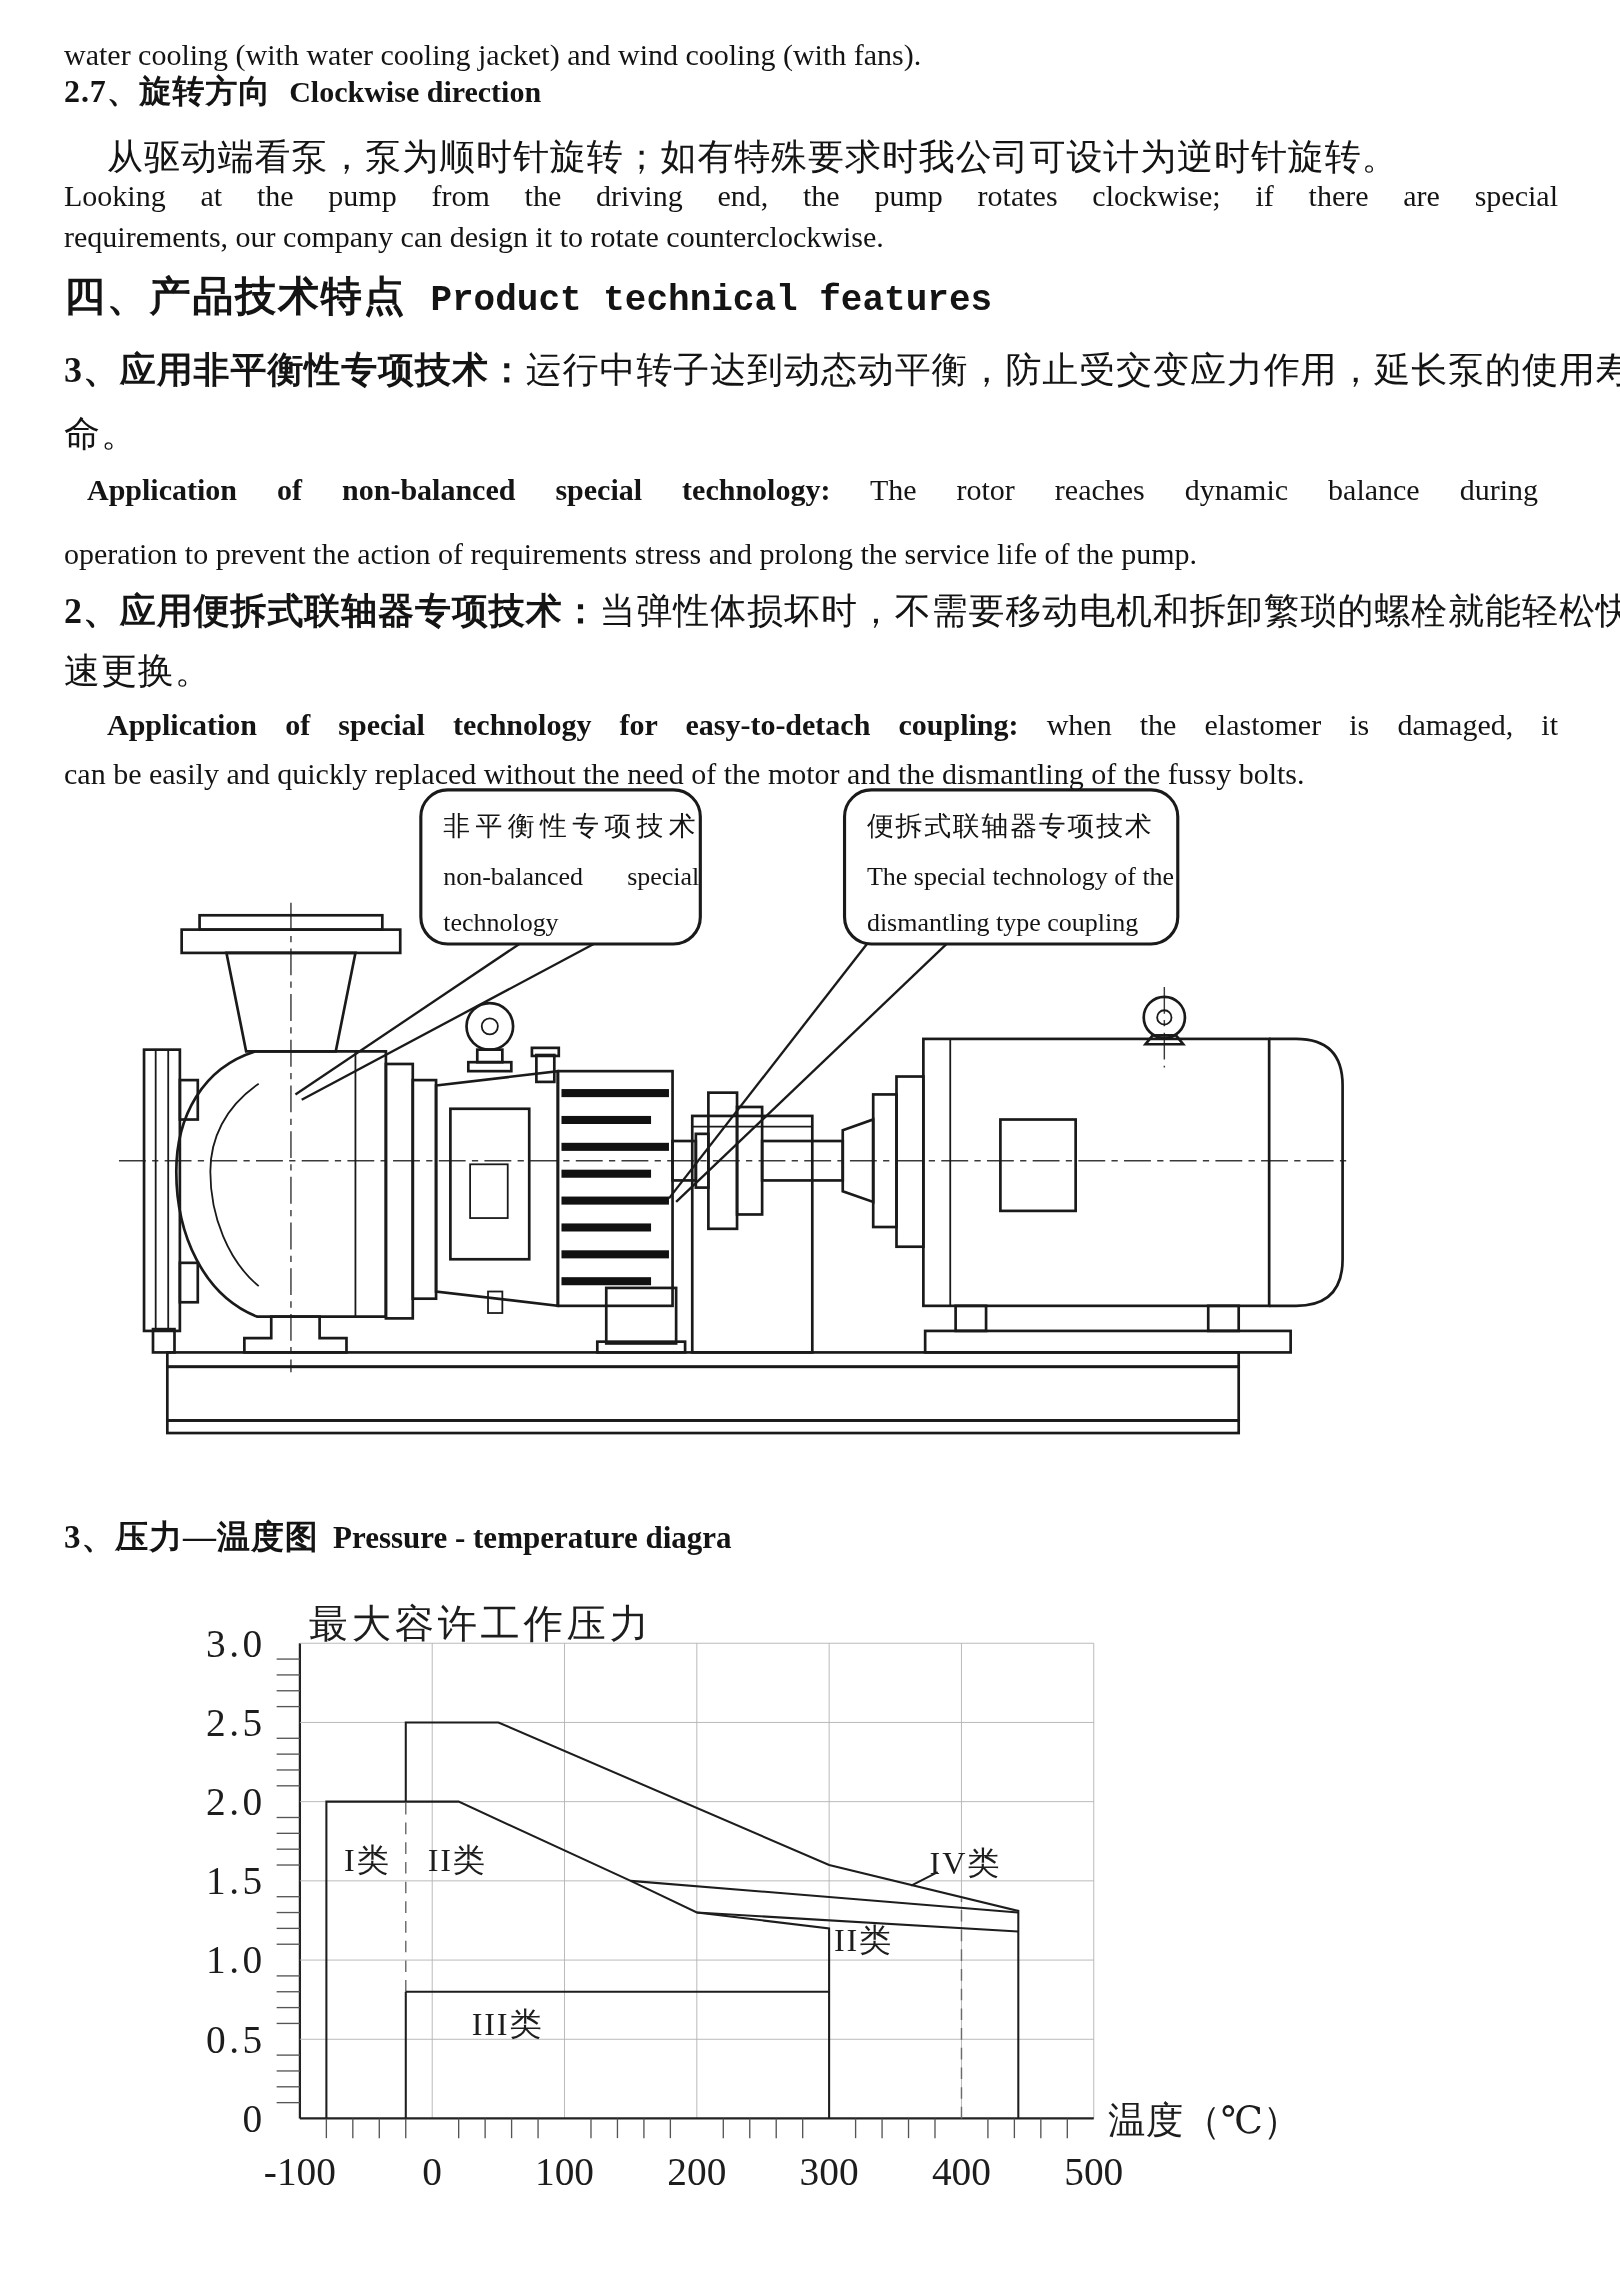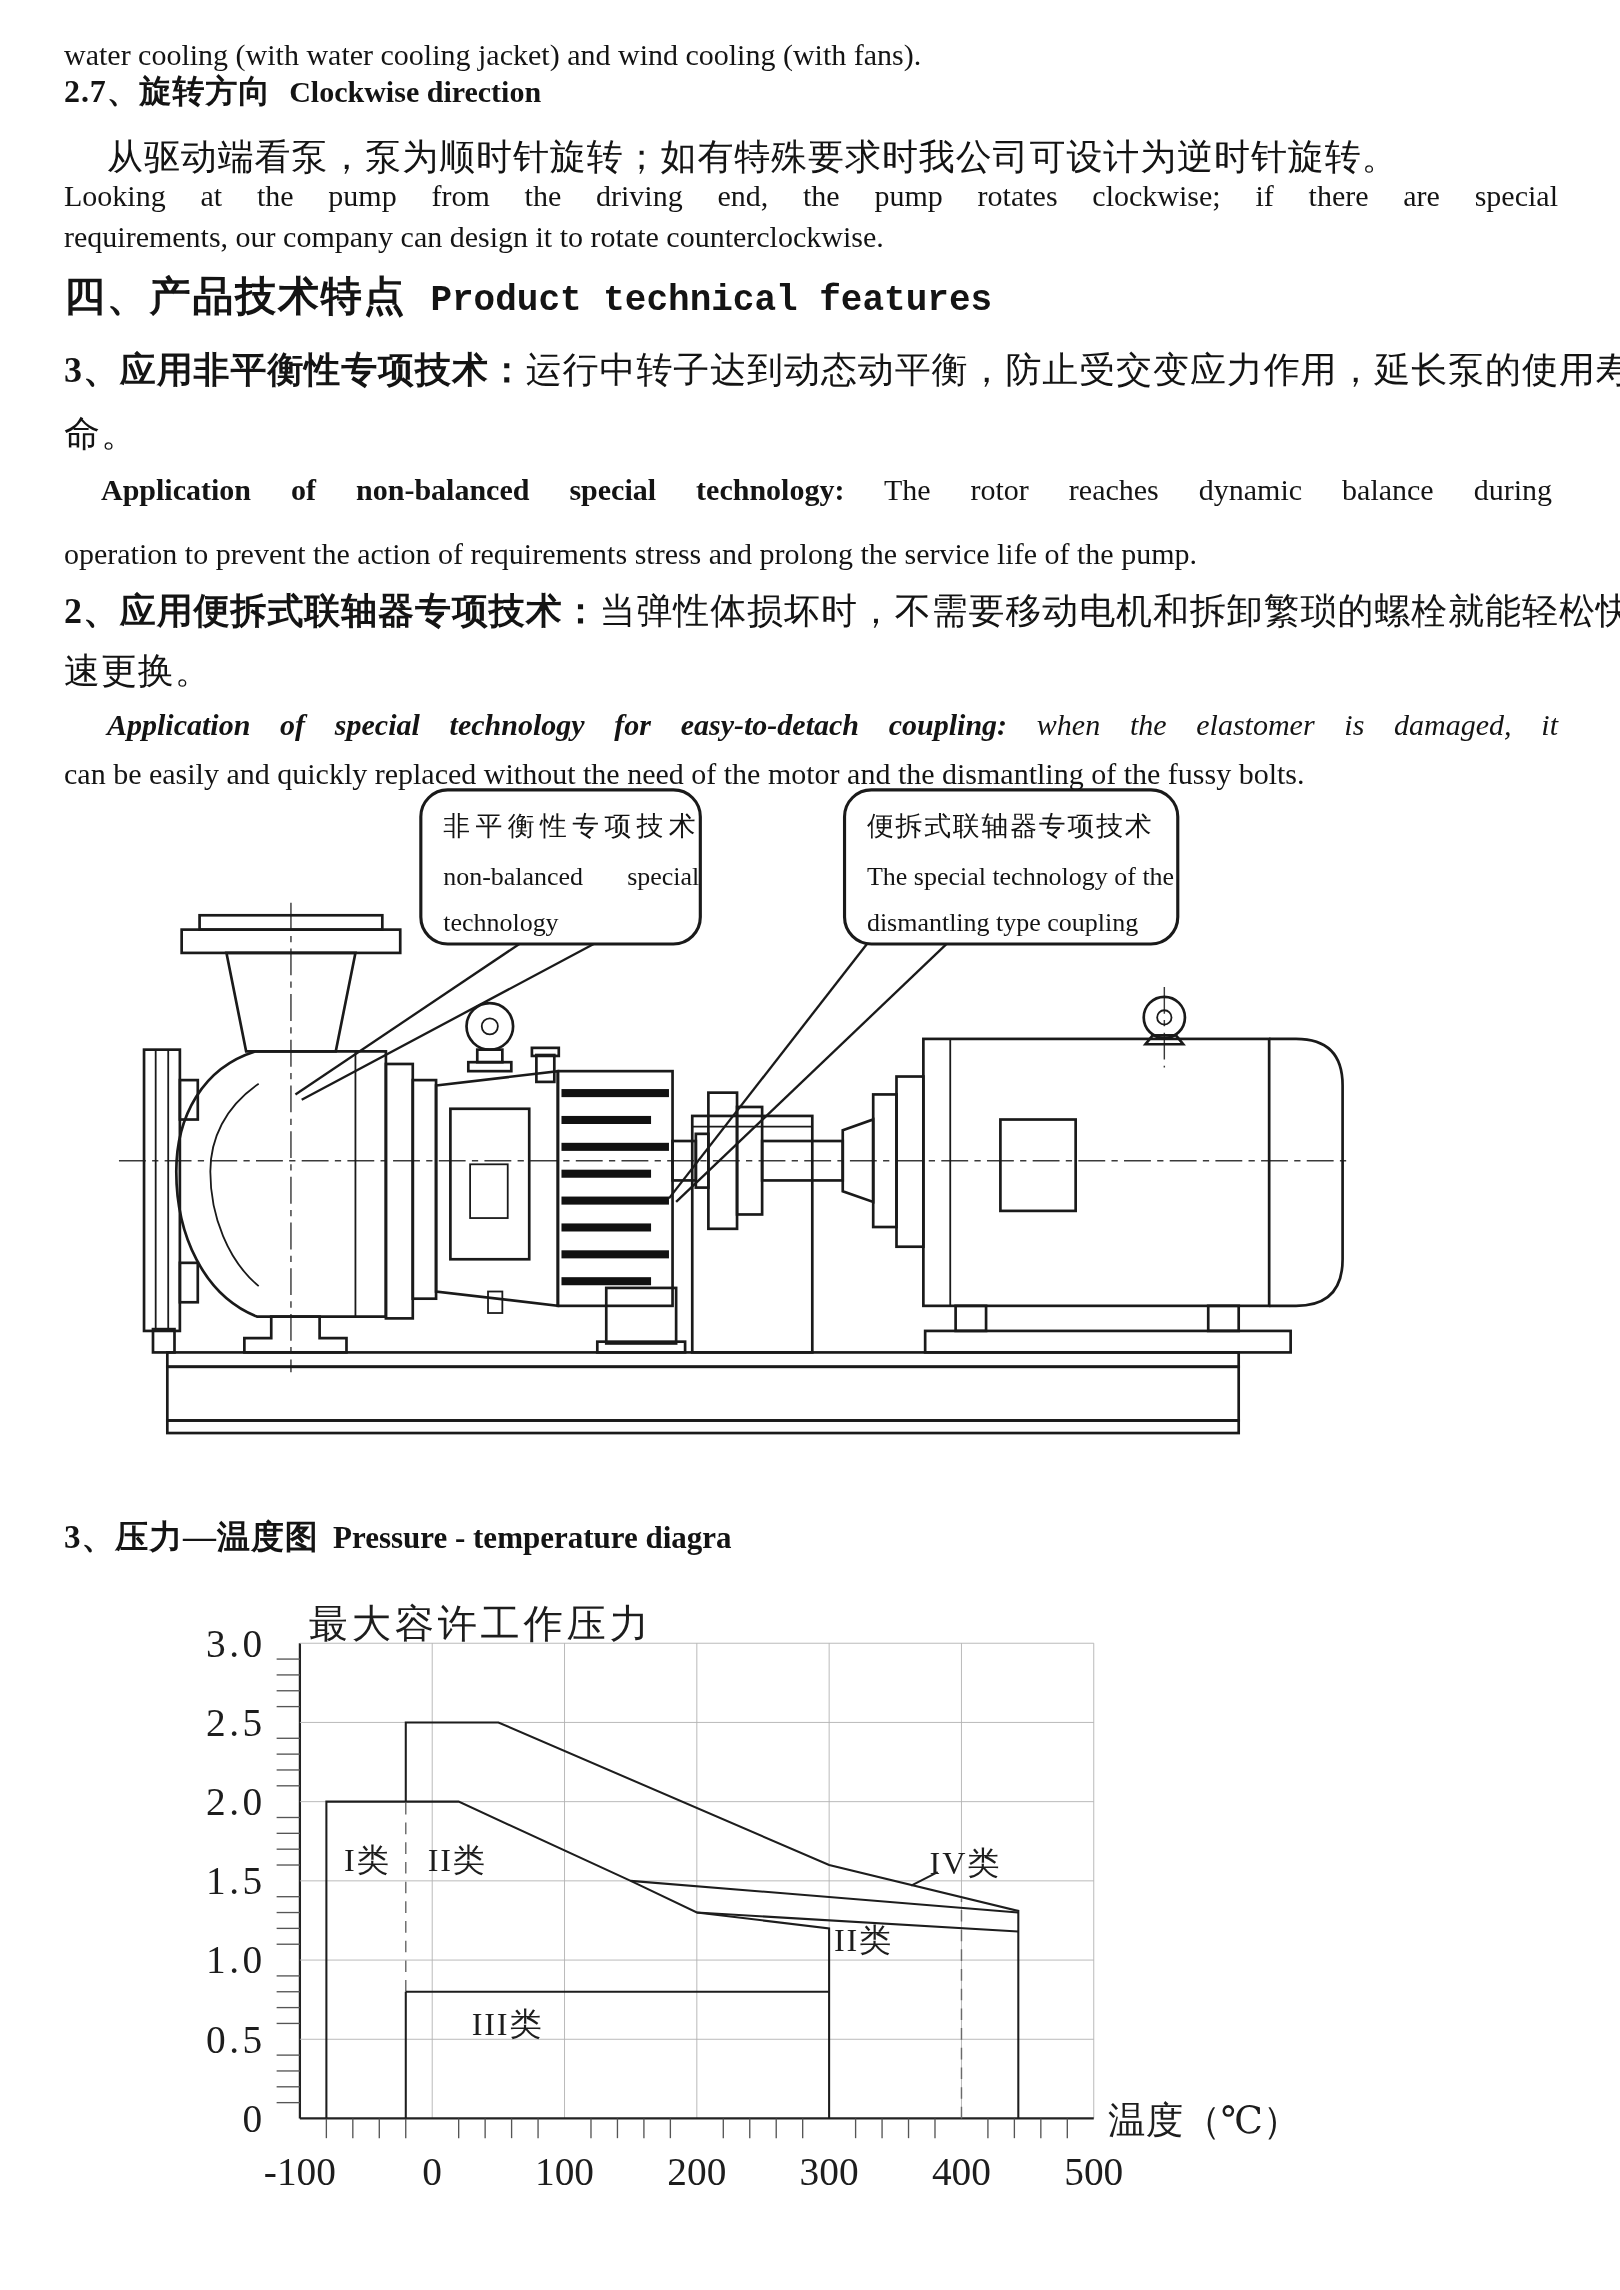--- a/index.html
+++ b/index.html
@@ -42,31 +42,31 @@
 
 <div class="line abs nowrap" style="top:269px;">
   <span class="h4-zh">四、产品技术特点</span><span class="h4-en">Product technical features</span>
 </div>
 
 <div class="line zh nowrap abs" style="top:346px;">
   <span class="b">3、应用非平衡性专项技术：</span><span>运行中转子达到动态动平衡，防止受交变应力作用，延长泵的使用寿</span>
 </div>
 <div class="line zh nowrap abs" style="top:410px;">命。</div>
 
-<div class="line en abs just" style="top:473px;margin-left:37px;width:1451px;">
+<div class="line en abs just" style="top:473px;margin-left:23px;width:1451px;">
   <span class="b">Application of non-balanced special technology:</span> <span>The rotor reaches dynamic balance during</span>
 </div>
 <div class="line en nowrap abs" style="top:537px;">operation to prevent the action of requirements stress and prolong the service life of the pump.</div>
 
 <div class="line zh nowrap abs" style="top:587px;">
   <span class="b">2、应用便拆式联轴器专项技术：</span><span>当弹性体损坏时，不需要移动电机和拆卸繁琐的螺栓就能轻松快</span>
 </div>
 <div class="line zh nowrap abs" style="top:647px;">速更换。</div>
 
-<div class="line en abs just" style="top:708px;margin-left:43px;width:1451px;font-style:italic;">
+<div class="line en abs just" style="top:708px;margin-left:43px;width:1451px;">
   <span class="b">Application of special technology for easy-to-detach coupling:</span> <span>when the elastomer is damaged, it</span>
 </div>
 <div class="line en nowrap abs" style="top:757px;">can be easily and quickly replaced without the need of the motor and the dismantling of the fussy bolts.</div>
 
 <div id="diagram-wrap" class="abs">
 <svg viewBox="0 0 1660 750" width="1487" height="672">
   <g fill="none" stroke="#1a1a1a" stroke-width="3">
 
     <g stroke="#3a3a3a" stroke-width="1.6" stroke-dasharray="30 7 7 7">
       <line x1="58" y1="416" x2="1430" y2="416"></line>

